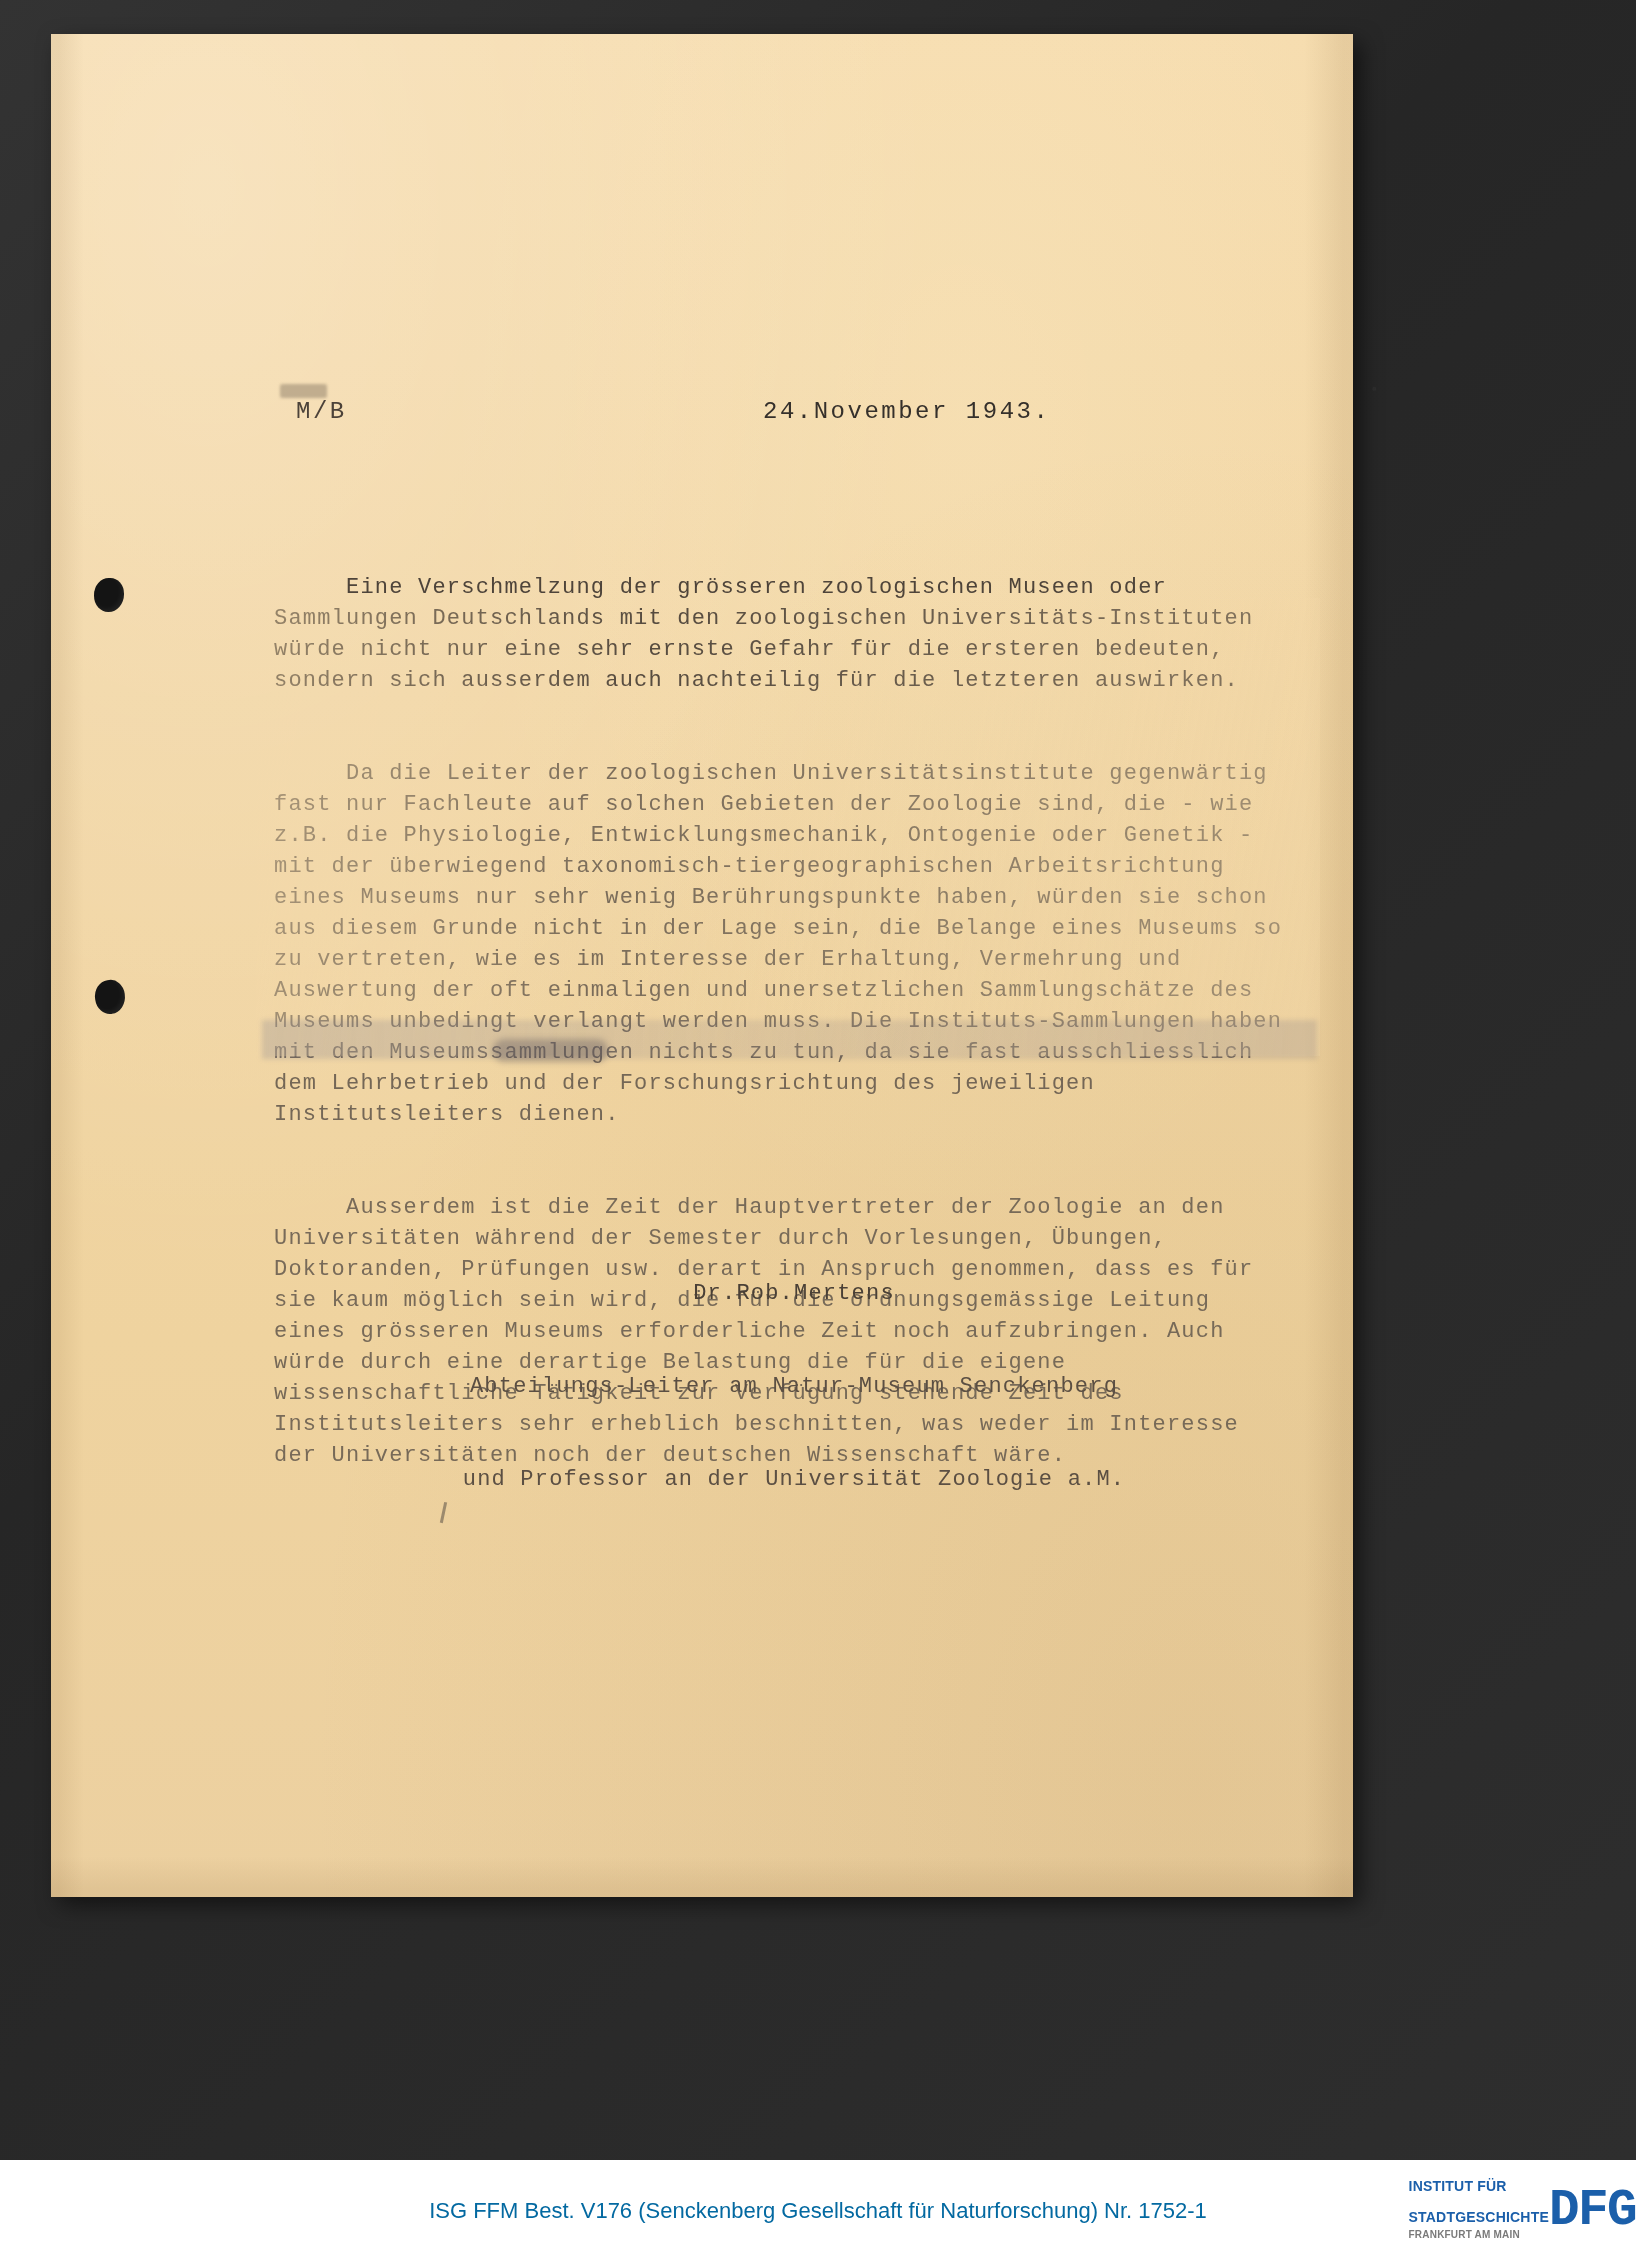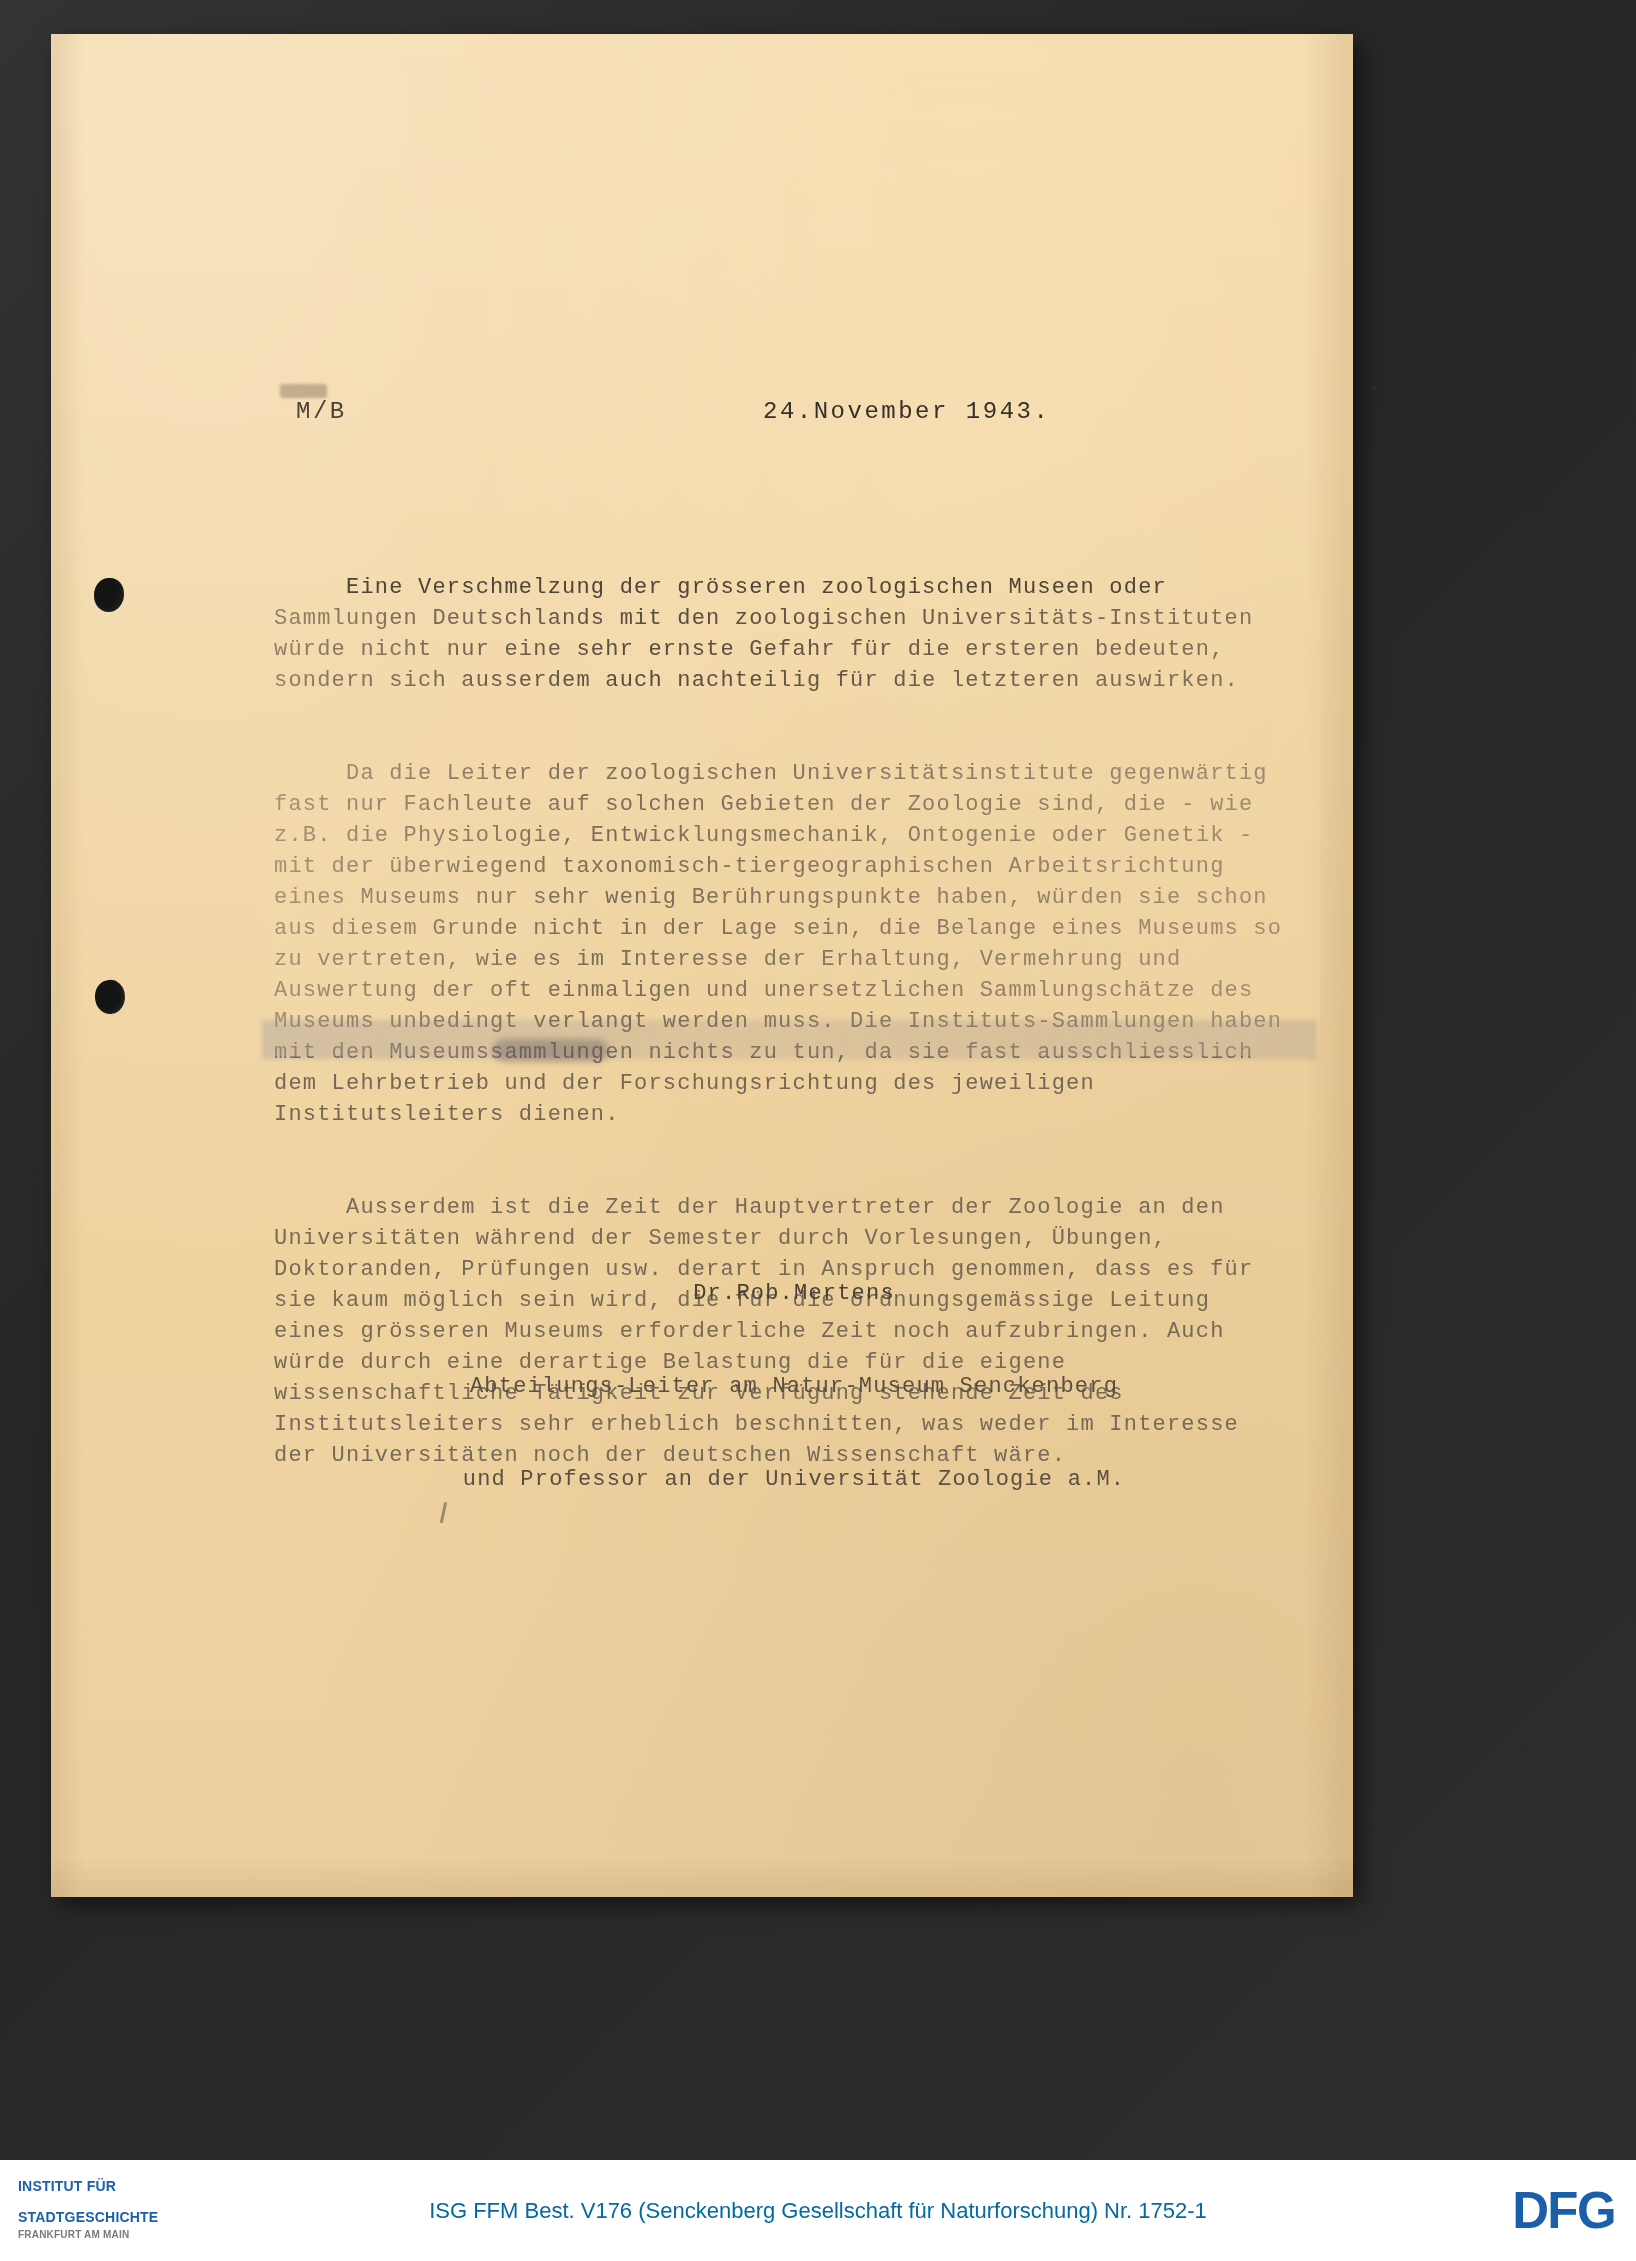--- a/index.html
+++ b/index.html
@@ -197,21 +197,21 @@
   
   #footer-bar {
     position: absolute;
     left: 0;
     top: 2160px;
     width: 1636px;
     height: 101px;
     background: #ffffff;
     display: flex;
     align-items: center;
-    justify-content: space-between;
+    justify-content: flex-end;
   }
   #isg-logo {
     margin-left: 18px;
     font-size: 14px;
     line-height: 15.5px;
     font-weight: bold;
     color: #1b5faa;
     letter-spacing: 0.2px;
     white-space: pre-line;
     text-transform: uppercase;
@@ -227,26 +227,25 @@
   #footer-caption {
     position: absolute;
     left: 0;
     right: 0;
     text-align: center;
     font-size: 22px;
     color: #0369a1;
     font-family: "Liberation Sans", sans-serif;
   }
   #dfg-logo {
-    margin-right: 21px;
     font-size: 51px;
     font-weight: bold;
     color: #1b5faa;
     letter-spacing: -1.6px;
-    font-family: Liberation Sans, sans-serif;
+    font-family: Liberation Mono, monospace;
     z-index: 2;
   }
 </style>
 </head>
 <body>
 
 <div id="scan-viewer">
 
   <div id="document-page">
     <div id="paper-texture"></div>

